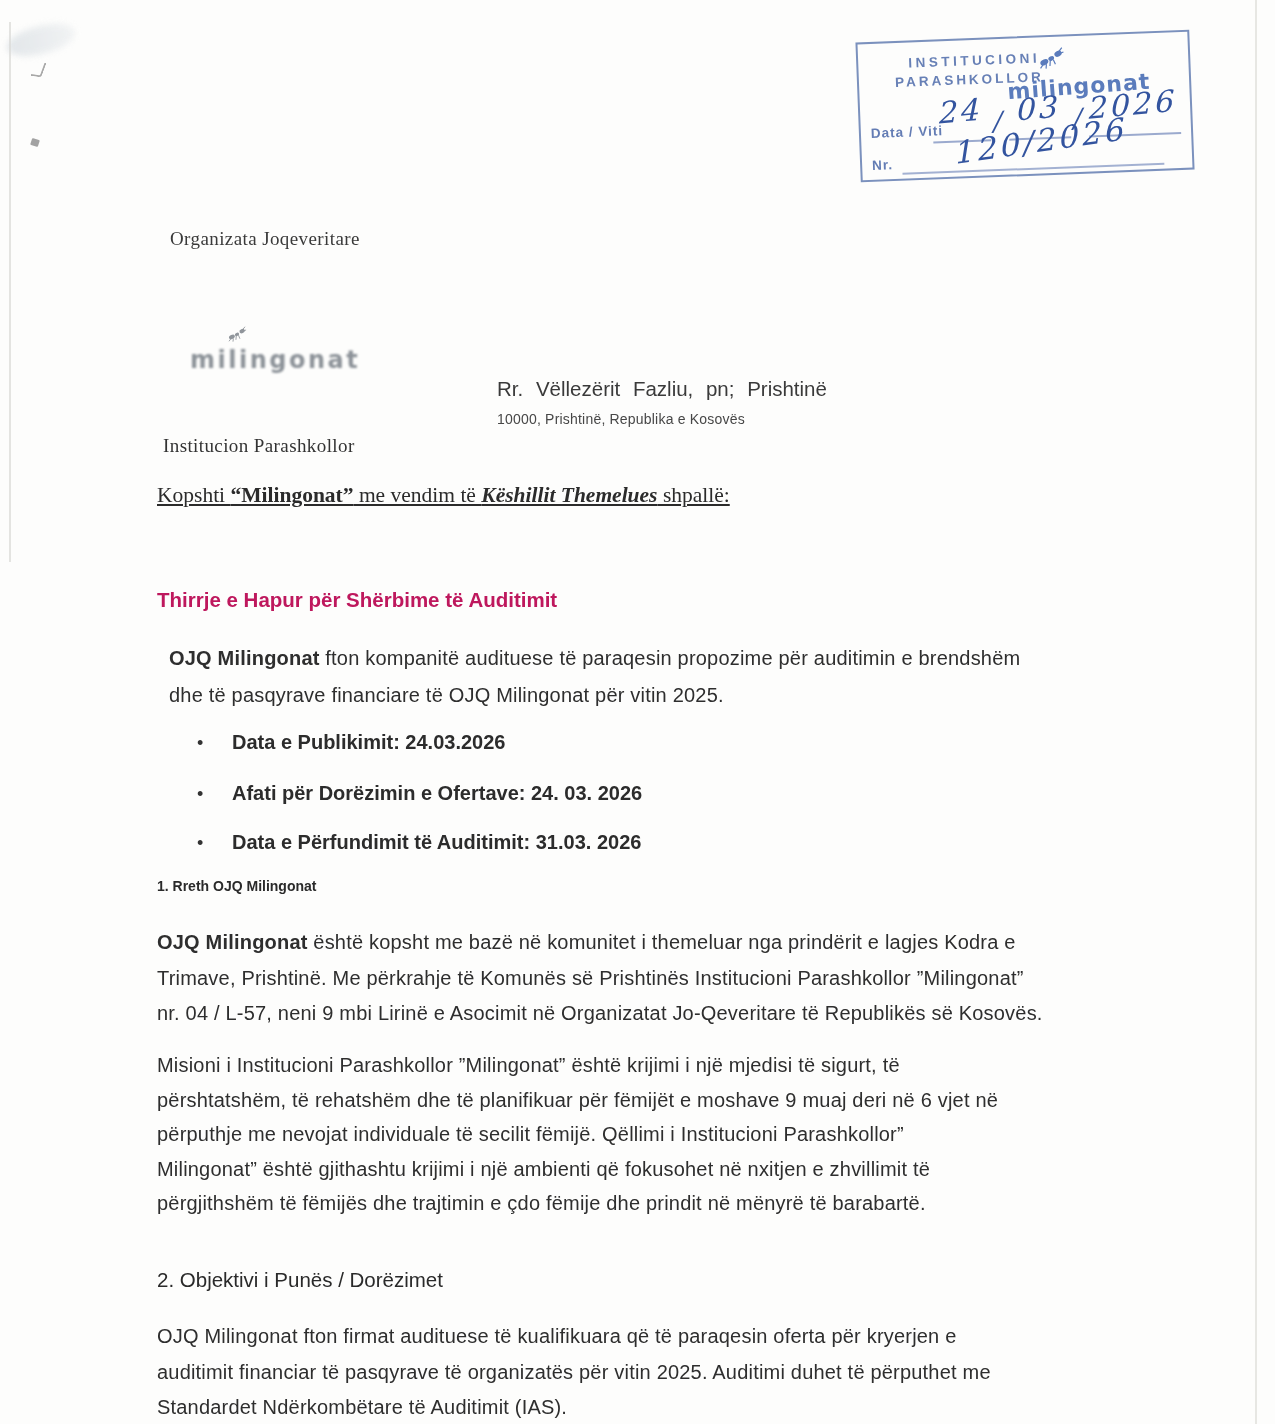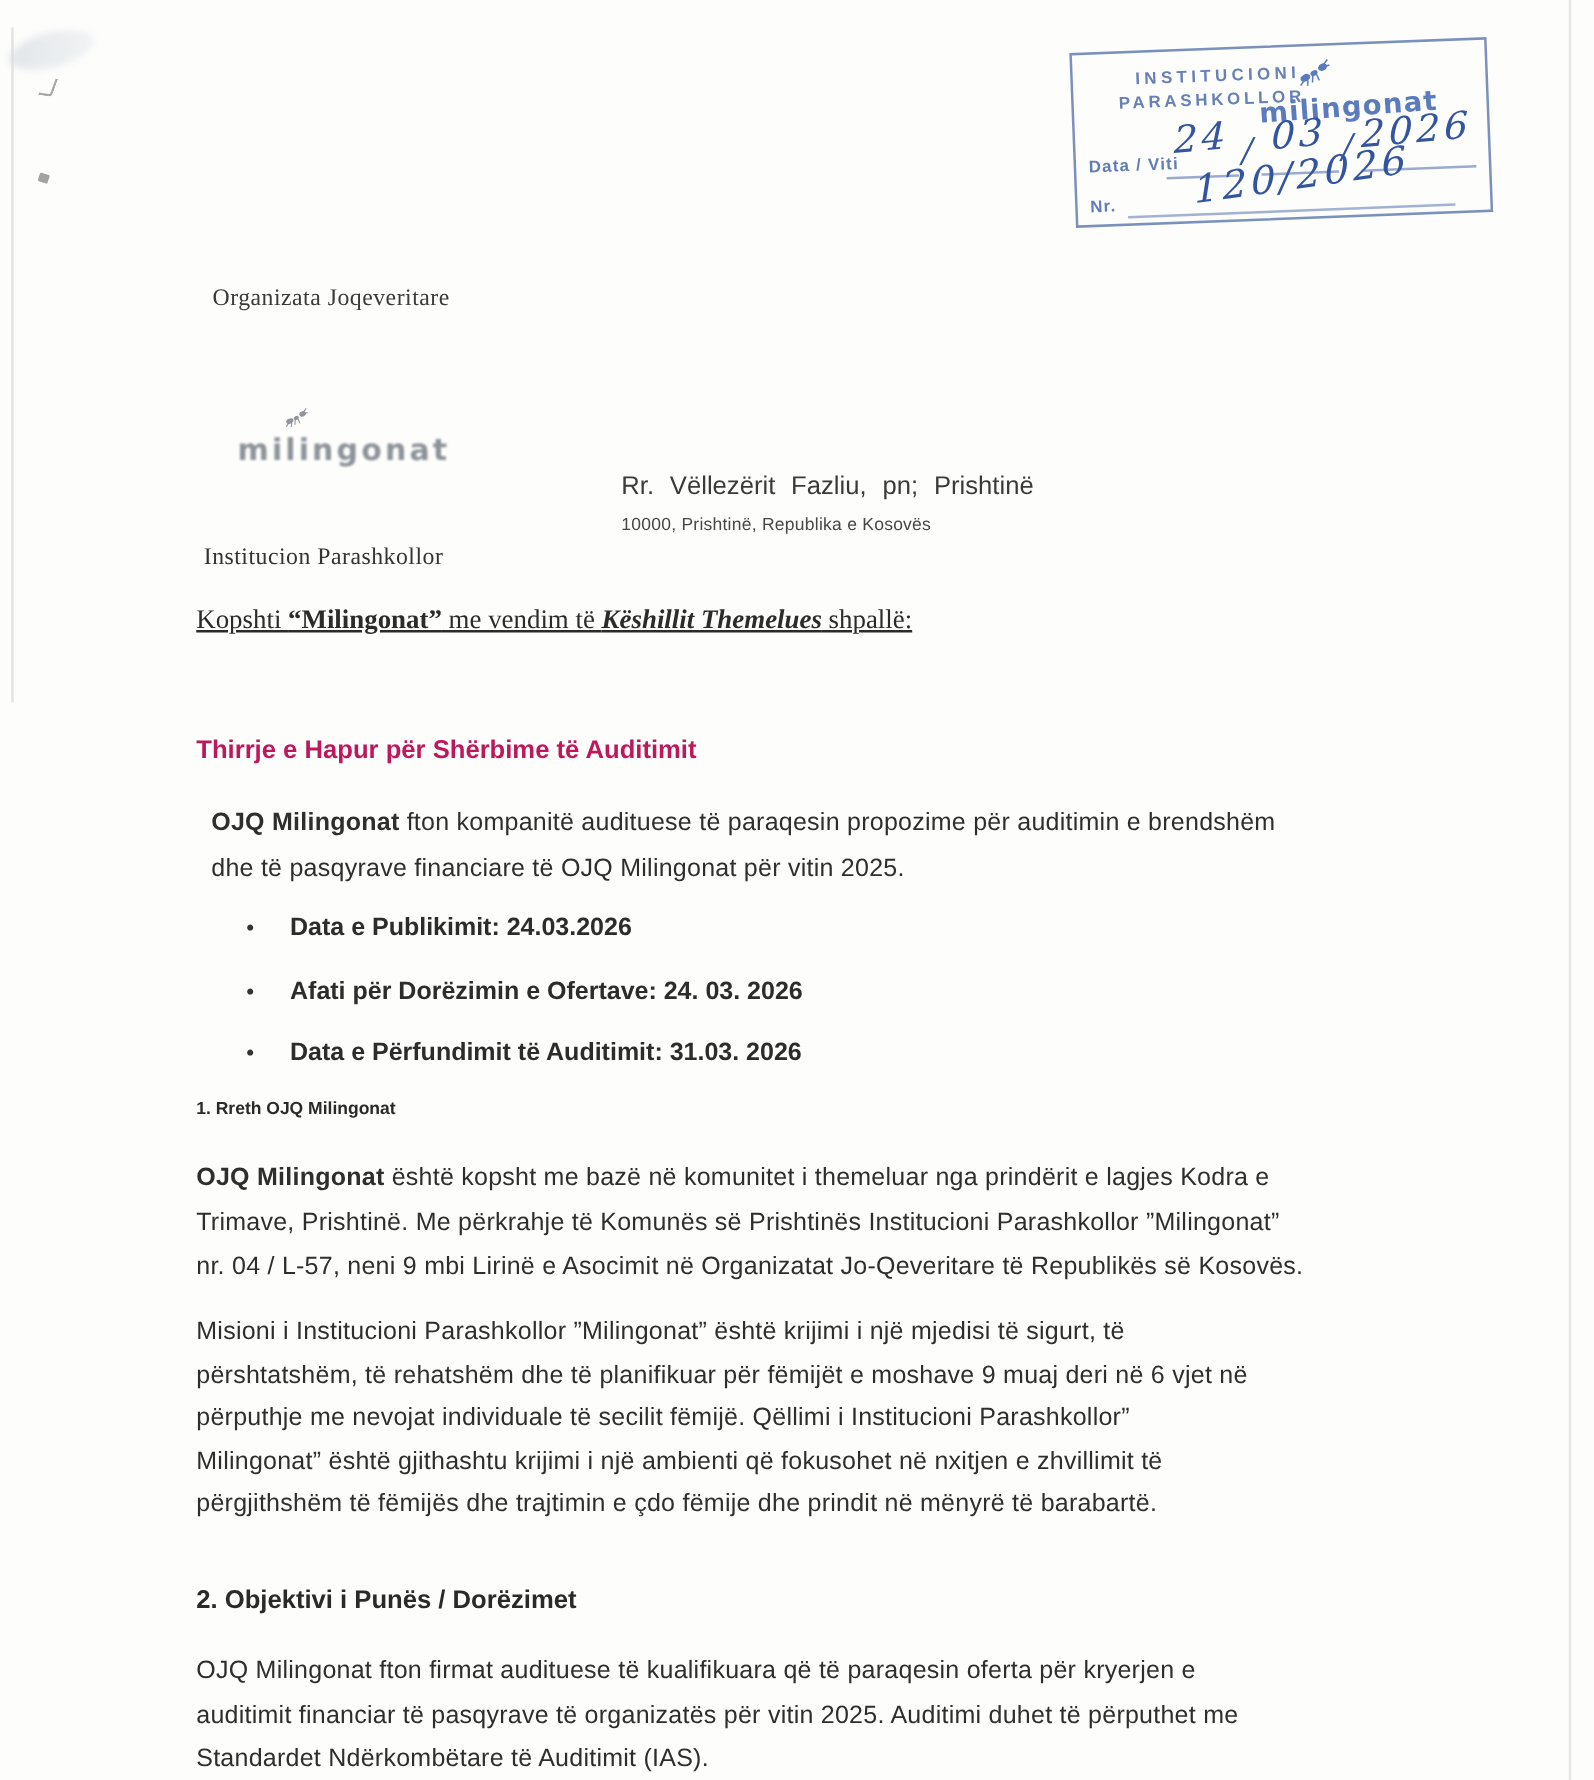--- a/index.html
+++ b/index.html
@@ -61,21 +61,21 @@
   .intro .bi{font-weight:bold;font-style:italic;}
   .call-title{left:157px;top:588px;font-size:20.5px;font-weight:bold;color:#be185d;}
   .p-body{font-size:20px;color:#2e2e2e;letter-spacing:.2px;}
   .p1{left:157px;top:640px;line-height:37px;margin-left:12px;}
   .bullet{left:197px;font-size:20px;font-weight:bold;color:#2c2c2c;display:flex;align-items:baseline;}
   .bul0{top:731px;} .bul1{top:782px;} .bul2{top:831px;}
   .bullet .dot{width:35px;font-size:18px;font-weight:normal;color:#333;}
   .h1{left:157px;top:878px;font-size:14px;font-weight:bold;color:#2a2a2a;}
   .rreth{left:157px;top:925px;line-height:35.5px;}
   .misioni{left:157px;top:1048px;line-height:34.5px;}
-  .h2{left:157px;top:1268px;font-size:20.5px;font-weight:bold;color:#2a2a2a;}
+  .h2{left:157px;top:1268px;font-size:20.5px;font-weight:normal;color:#2a2a2a;}
   .obj{left:157px;top:1319px;line-height:35.5px;}
 </style>
 </head>
 <body>
 
 <div class="page">
 
   <div class="abs smudge"></div>
   <div class="abs edge-left"></div>
   <div class="abs edge-right"></div>

